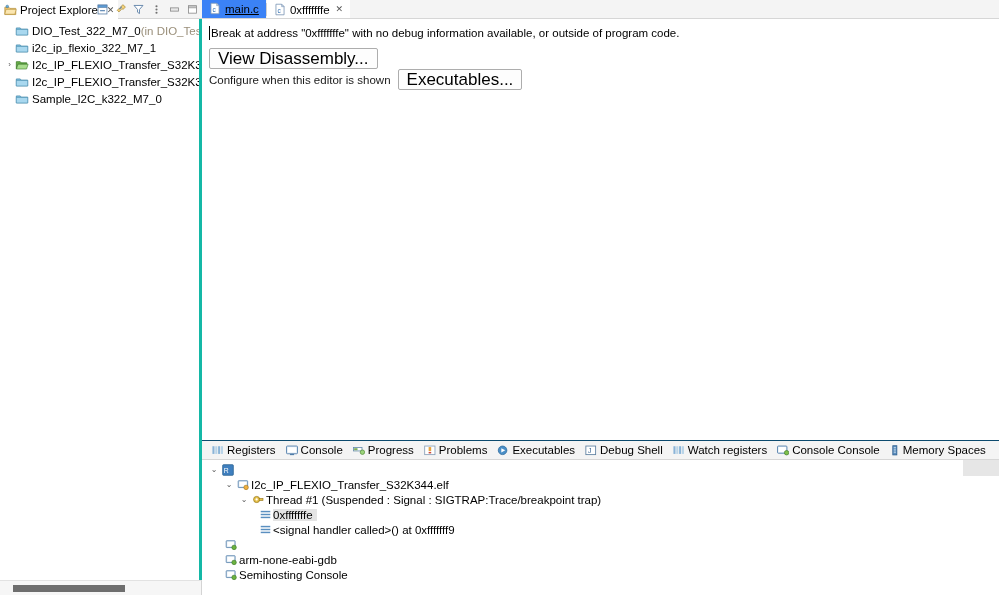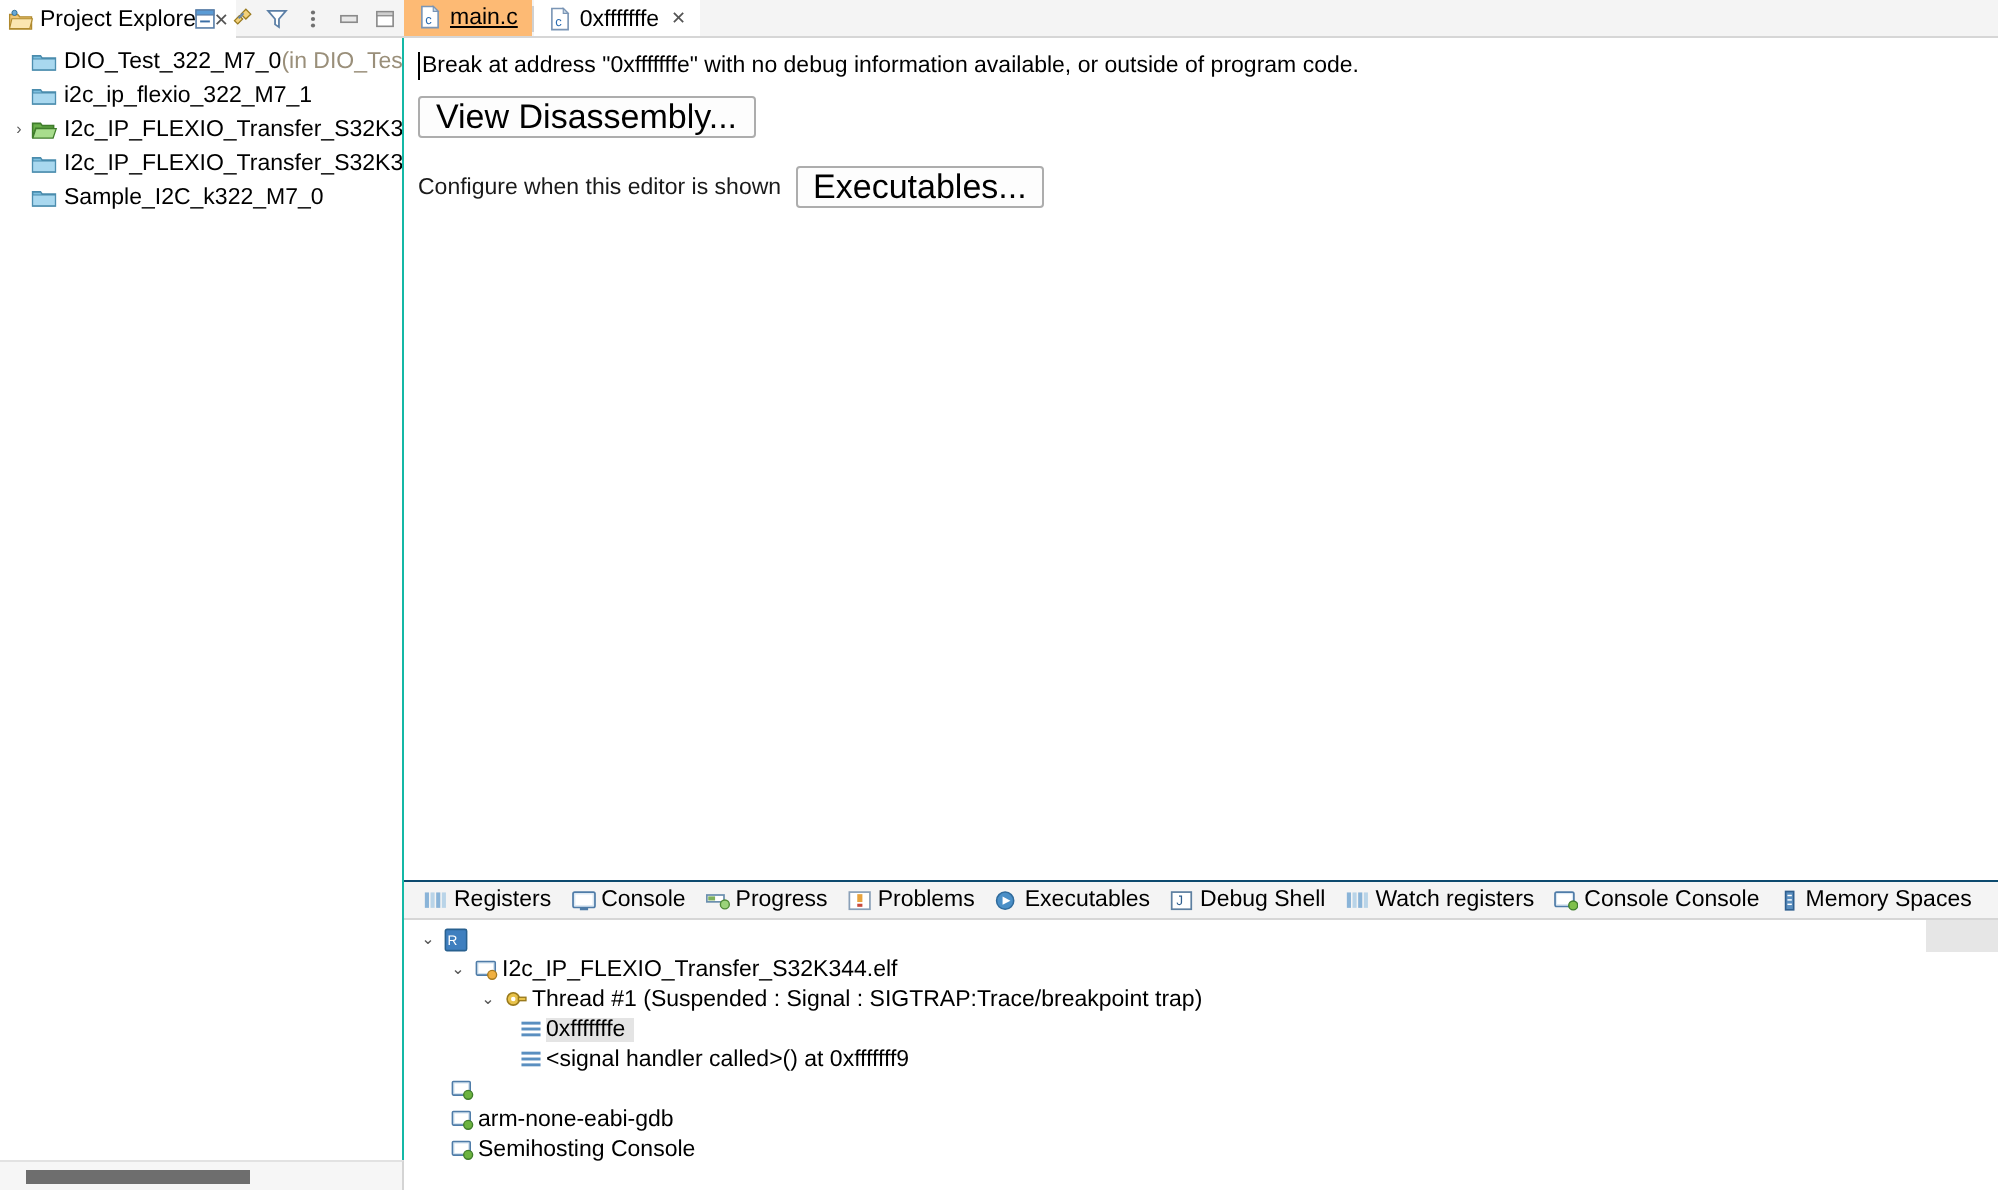--- a/index.html
+++ b/index.html
@@ -70,21 +70,21 @@
     width: 15px; height: 15px;
     display: flex; align-items: center; justify-content: center;
   }
 
   .pe-tree {
     flex: 1;
     background: #ffffff;
     padding-top: 3px;
     overflow: hidden;
     position: relative;
-    border-right: 1px solid #14b8a6;
+    border-right: 3px solid #14b8a6;
   }
   .pe-row {
     height: 17px;
     display: flex;
     align-items: center;
     padding-left: 4px;
     white-space: nowrap;
     font-size: 11.5px;
   }
   .pe-arrow {
@@ -138,21 +138,21 @@
   .ed-tab {
     display: flex;
     align-items: center;
     gap: 4px;
     height: 19px;
     padding: 0 7px;
     font-size: 11.5px;
     background: #f4f4f4;
     color: #000;
   }
-  .ed-tab.inactive { background: #fdba74; text-decoration: underline; }
+  .ed-tab.inactive { background: #3b82f6; text-decoration: underline; }
   .ed-tab.active {
     background: #ffffff;
     border-top: 2px solid #ffffff;
   }
   .ed-tab-sep {
     width: 1px; height: 13px; background: #d0d0d0; align-self: center;
   }
 
   .ed-body {
     flex: 1;
@@ -181,21 +181,20 @@
     padding: 0 8px;
     font-size: 17px;
     color: #000;
     background: #fdfdfd;
     border: 1px solid #adadad;
     border-radius: 2px;
     font-family: "Liberation Sans", sans-serif;
     cursor: default;
   }
   .ed-configure-row {
-    margin-top: 14px;
     display: flex;
     align-items: center;
     gap: 7px;
     font-size: 11.5px;
   }
 
   
   #bottom-panel {
     position: absolute;
     left: 202px; top: 440px;

